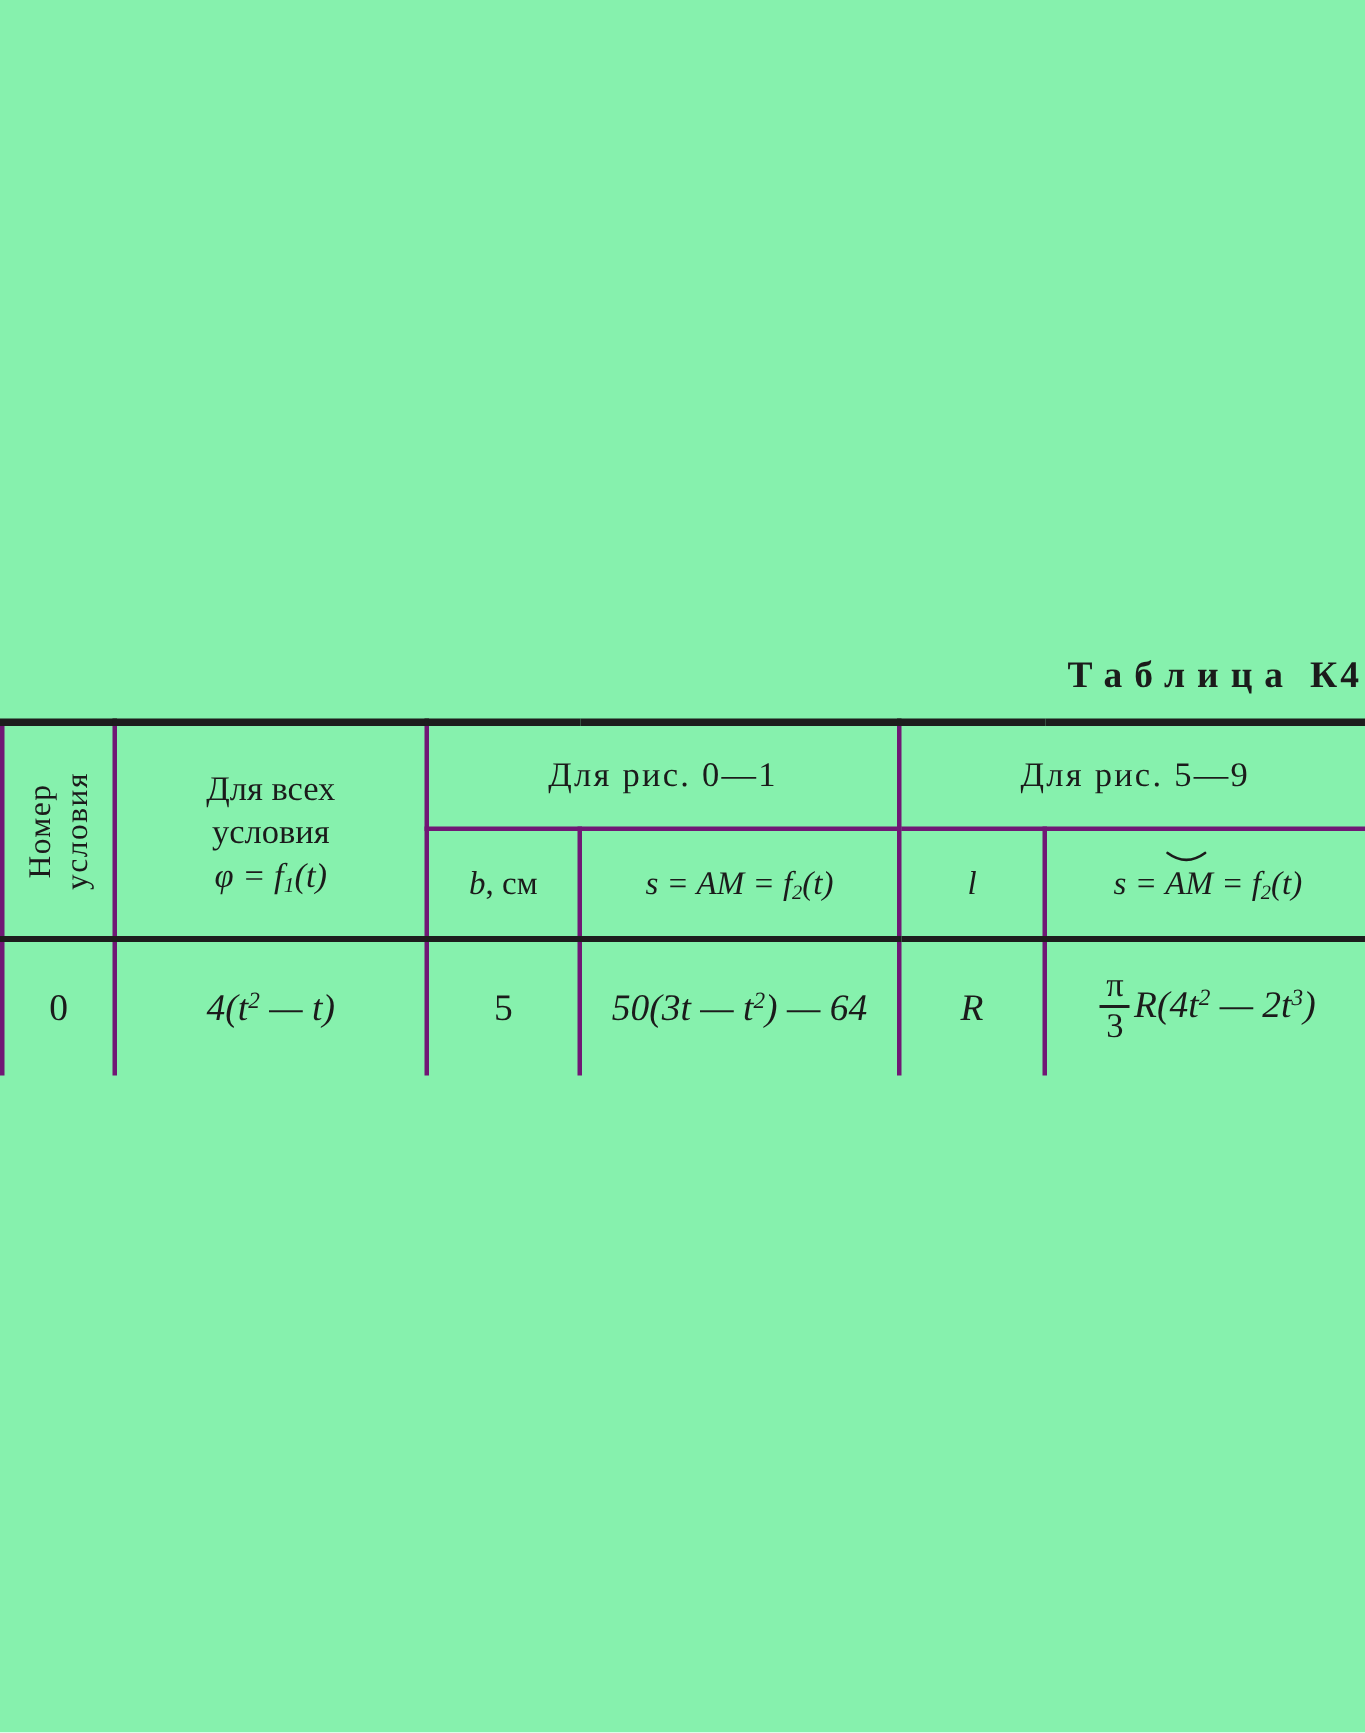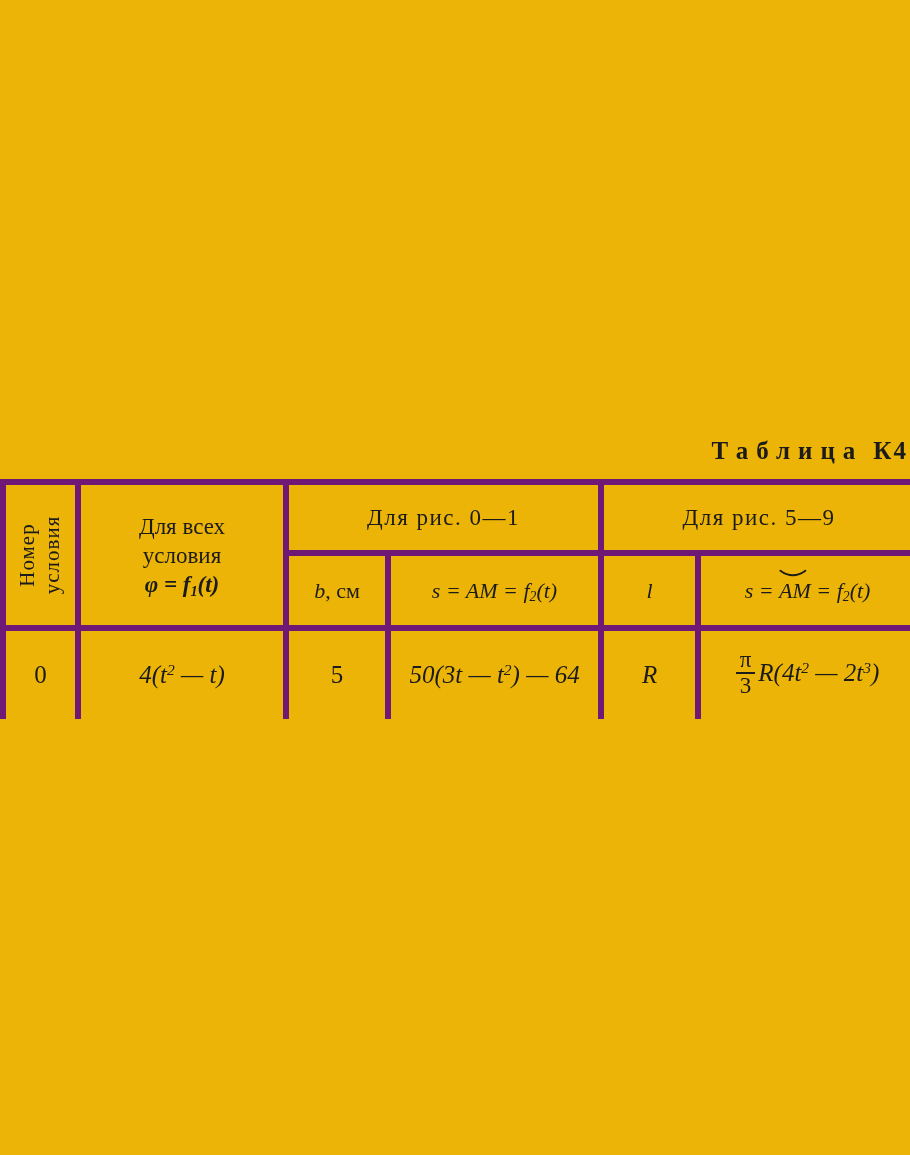--- a/index.html
+++ b/index.html
@@ -1,38 +1,38 @@
 <!DOCTYPE html>
 <html><head>
 <meta charset="utf-8">
 <style>
   html,body { margin:0; padding:0; background:#ffffff; }
   .canvas {
     position:relative; width:910px; height:1155px;
-    background:#eab308; overflow:hidden;
+    background:#86efac; overflow:hidden;
     font-family:"Liberation Serif","DejaVu Serif",serif;
     color:#1d1d1d;
     filter:blur(0.3px) contrast(1.02);
   }
   
   .doc-title {
     position:absolute; top:437px; right:2px;
     font-size:25px; font-weight:700; white-space:nowrap;
   }
   .doc-title .spaced { letter-spacing:8px; }
   .doc-title .code { letter-spacing:2px; margin-left:10px; }
   
   table.k4 {
     position:absolute; left:0; top:479px; width:911px;
     border-collapse:collapse; table-layout:fixed;
     border-top:5px solid #1f1f1f; border-left:3px solid #1f1f1f;
     border-right:0; border-bottom:0;
   }
   table.k4 td, table.k4 th {
-    border:6px solid #701a75;
+    border:3px solid #701a75;
     padding:0; font-weight:400; text-align:center; vertical-align:middle;
     overflow:hidden;
   }
   table.k4 .no-right { border-right:0; }
   tr.r-group { height:70px; }
   tr.r-sub   { height:73px; }
   tr.r-data  { height:91px; }
   tr.r-data td { border-top:4px solid #1f1f1f; border-bottom:0; }
   
   .corner-wrap { display:flex; align-items:center; justify-content:center; height:140px; }
@@ -41,21 +41,21 @@
     font-size:21px; line-height:25px; letter-spacing:1px;
     white-space:nowrap; text-align:center;
   }
   
   .allfigs { font-size:23px; line-height:29px; }
   
   .group-label { font-size:23px; letter-spacing:1.5px; }
   
   .subhead { font-size:22px; padding-bottom:10px; }
   
-  .math { font-style:italic;font-weight:bold; }
+  .math { font-style:italic; }
   .math .up { font-style:normal; }
   sup, sub { font-size:62%; line-height:0; }
   sup { vertical-align:0.5em; }
   sub { vertical-align:-0.25em; }
   
   .arc-base { position:relative; display:inline-block;font-style:italic; }
   .arc-base svg { position:absolute; left:-2px; top:-9px; width:100%; height:10px; overflow:visible; }
   
   .dcell { font-size:25px; }
   

